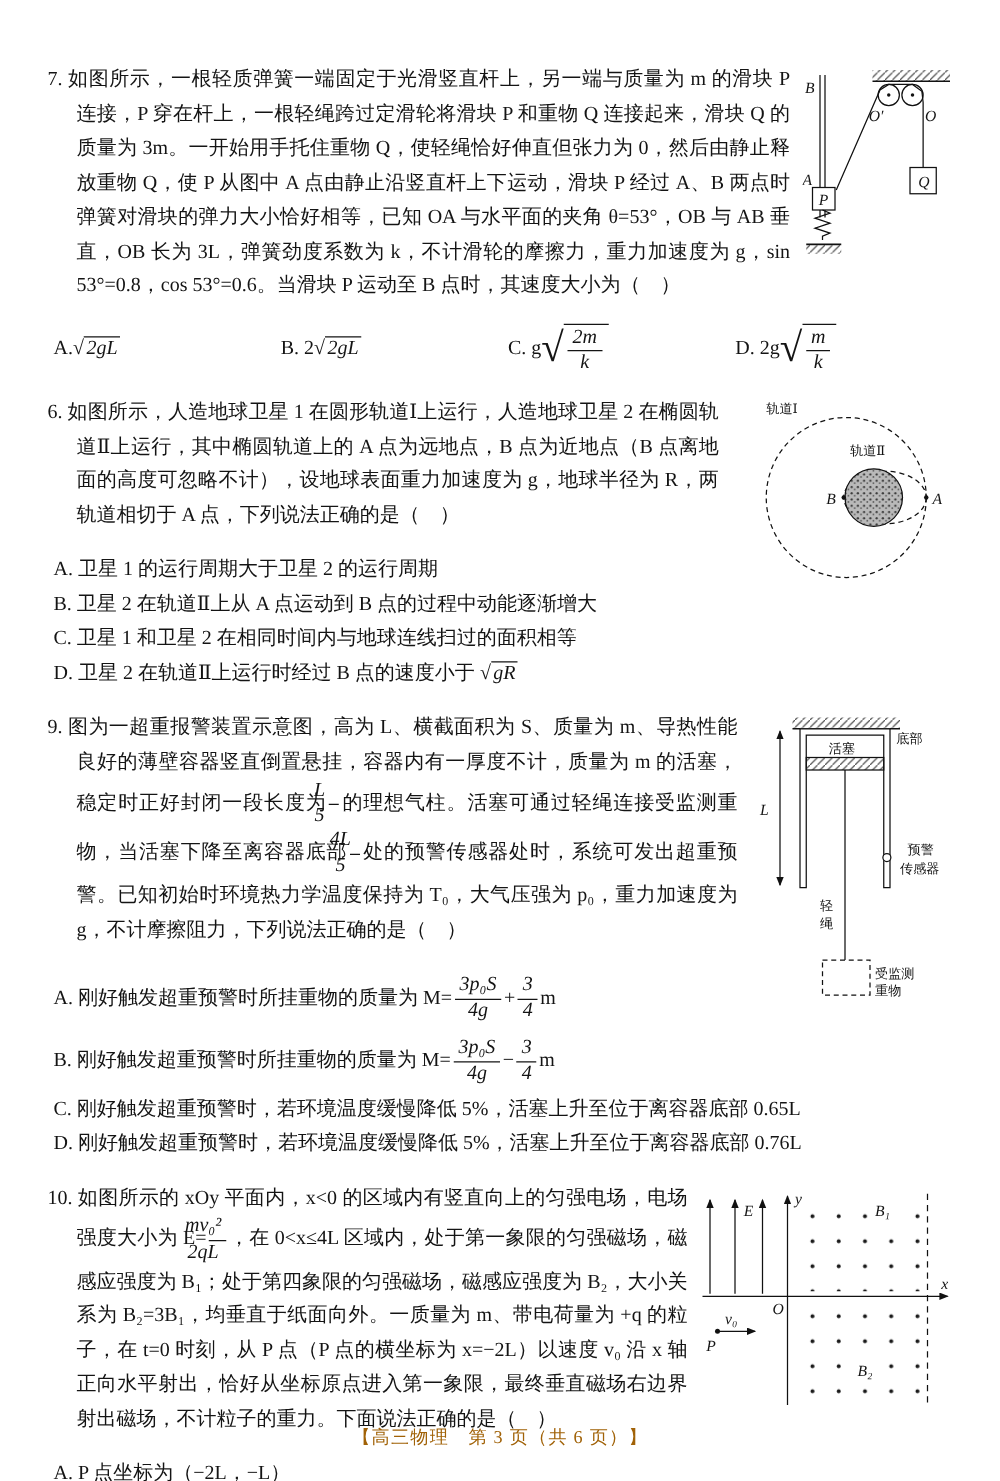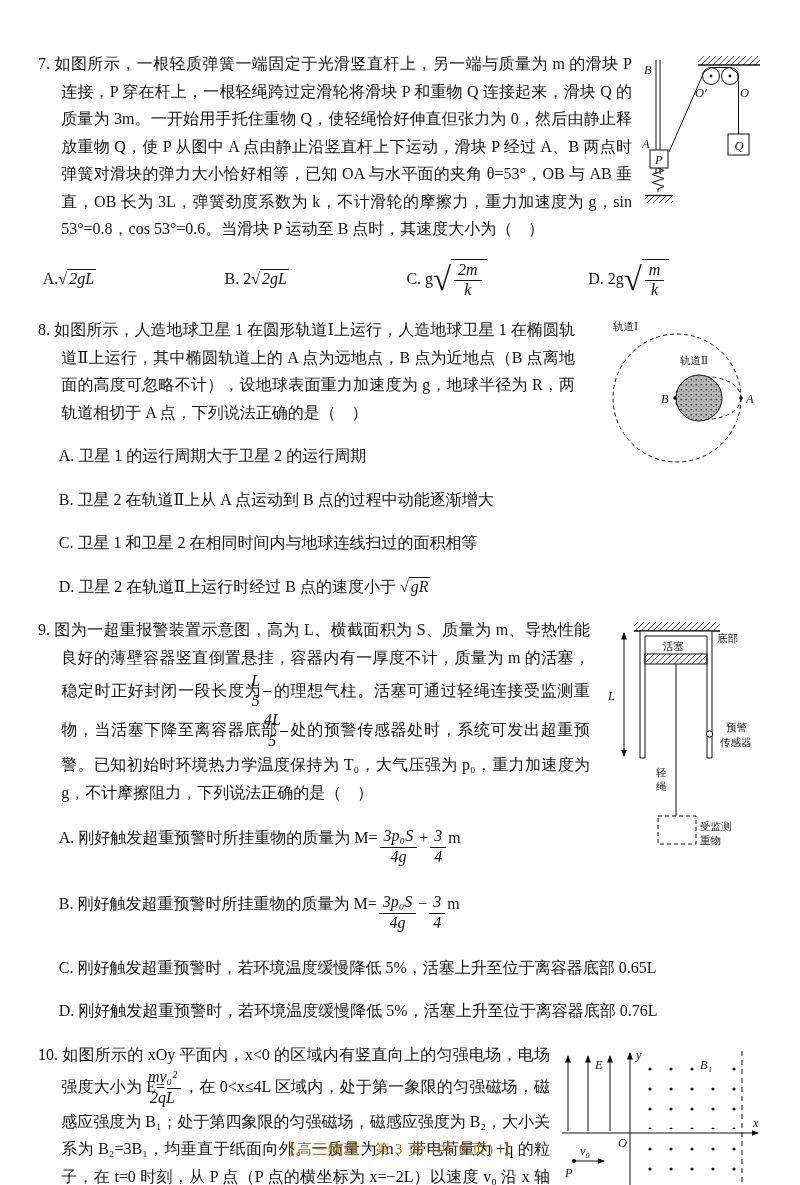--- a/index.html
+++ b/index.html
@@ -9,22 +9,22 @@
     font-family:"Liberation Serif","DejaVu Serif",serif;
     font-size:16px;padding:34px 30px 0 22px;position:relative;overflow:hidden;
     box-sizing:border-box;
   }
   .q{clear:both;margin-bottom:12px}
   .qtext{line-height:1.72;text-align:justify;padding-left:1.45em;text-indent:-1.45em;margin:16px}
   .fig{float:right;margin:2px 0 6px 10px}
   figure{margin:0}
   .optrow{display:flex;padding-left:1.3em;margin:9px 0 2px;align-items:center}
   .optrow .opt{flex:1;white-space:nowrap}
-  .optline{line-height:1.72;padding-left:1.3em;margin:16px}
-  .optline.tall{display:flex;align-items:flex-start;line-height:1.35;padding-top:5px;padding-bottom:5px}
+  .optline{line-height:1.72;padding-left:1.3em;margin:0}
+  .optline.tall{display:flex;align-items:center;line-height:1.35;padding-top:5px;padding-bottom:5px}
   .clr{clear:right}
   
   .frac{display:inline-flex;flex-direction:column;text-align:center;vertical-align:middle;
         line-height:1.18;font-style:italic;margin:0 2px}
   .frac .fn{border-bottom:1.3px solid currentColor;padding:0 4px 1px}
   .frac .fd{padding:0 4px}
   
   .sqrt{white-space:nowrap;font-style:italic}
   .sqrt::before{content:"√";font-style:normal}
   .sqrt .rad{border-top:1.3px solid currentColor;padding:0 2px}
@@ -109,21 +109,21 @@
         <ellipse cx="123" cy="80" rx="33" ry="21" fill="none" stroke="#111" stroke-dasharray="4 3"></ellipse>
         <circle cx="114" cy="80" r="23" fill="url(#ep8)" stroke="#111"></circle>
         <text class="clab" x="28" y="12">轨道Ⅰ</text>
         <text class="clab" x="95" y="46">轨道Ⅱ</text>
         <circle cx="156" cy="80" r="1.8" fill="#111"></circle>
         <text class="vlab" x="161" y="85">A</text>
         <circle cx="90" cy="80" r="1.8" fill="#111"></circle>
         <text class="vlab" x="76" y="85">B</text>
       </svg>
     </figure>
-    <p class="qtext"><span>8. 如图所示，人造地球卫星 1 在圆形轨道Ⅰ上运行，人造地球卫星 1 在椭圆轨道Ⅱ上运行，其中椭圆轨道上的 A 点为远地点，B 点为近地点（B 点离地面的高度可忽略不计），设地球表面重力加速度为 g，地球半径为 R，两轨道相切于 A 点，下列说法正确的是（　）</span></p>
+    <p class="qtext"><span>6. 如图所示，人造地球卫星 1 在圆形轨道Ⅰ上运行，人造地球卫星 2 在椭圆轨道Ⅱ上运行，其中椭圆轨道上的 A 点为远地点，B 点为近地点（B 点离地面的高度可忽略不计），设地球表面重力加速度为 g，地球半径为 R，两轨道相切于 A 点，下列说法正确的是（　）</span></p>
     <p class="optline"><span>A. 卫星 1 的运行周期大于卫星 2 的运行周期</span></p>
     <p class="optline"><span>B. 卫星 2 在轨道Ⅱ上从 A 点运动到 B 点的过程中动能逐渐增大</span></p>
     <p class="optline"><span>C. 卫星 1 和卫星 2 在相同时间内与地球连线扫过的面积相等</span></p>
     <p class="optline"><span>D. 卫星 2 在轨道Ⅱ上运行时经过 B 点的速度小于 </span><span class="sqrt"><span class="rad">gR</span></span></p>
   </section>
 
   <section class="q">
     <figure class="fig">
       <svg width="170" height="232" viewBox="0 0 170 232">
         <defs>

